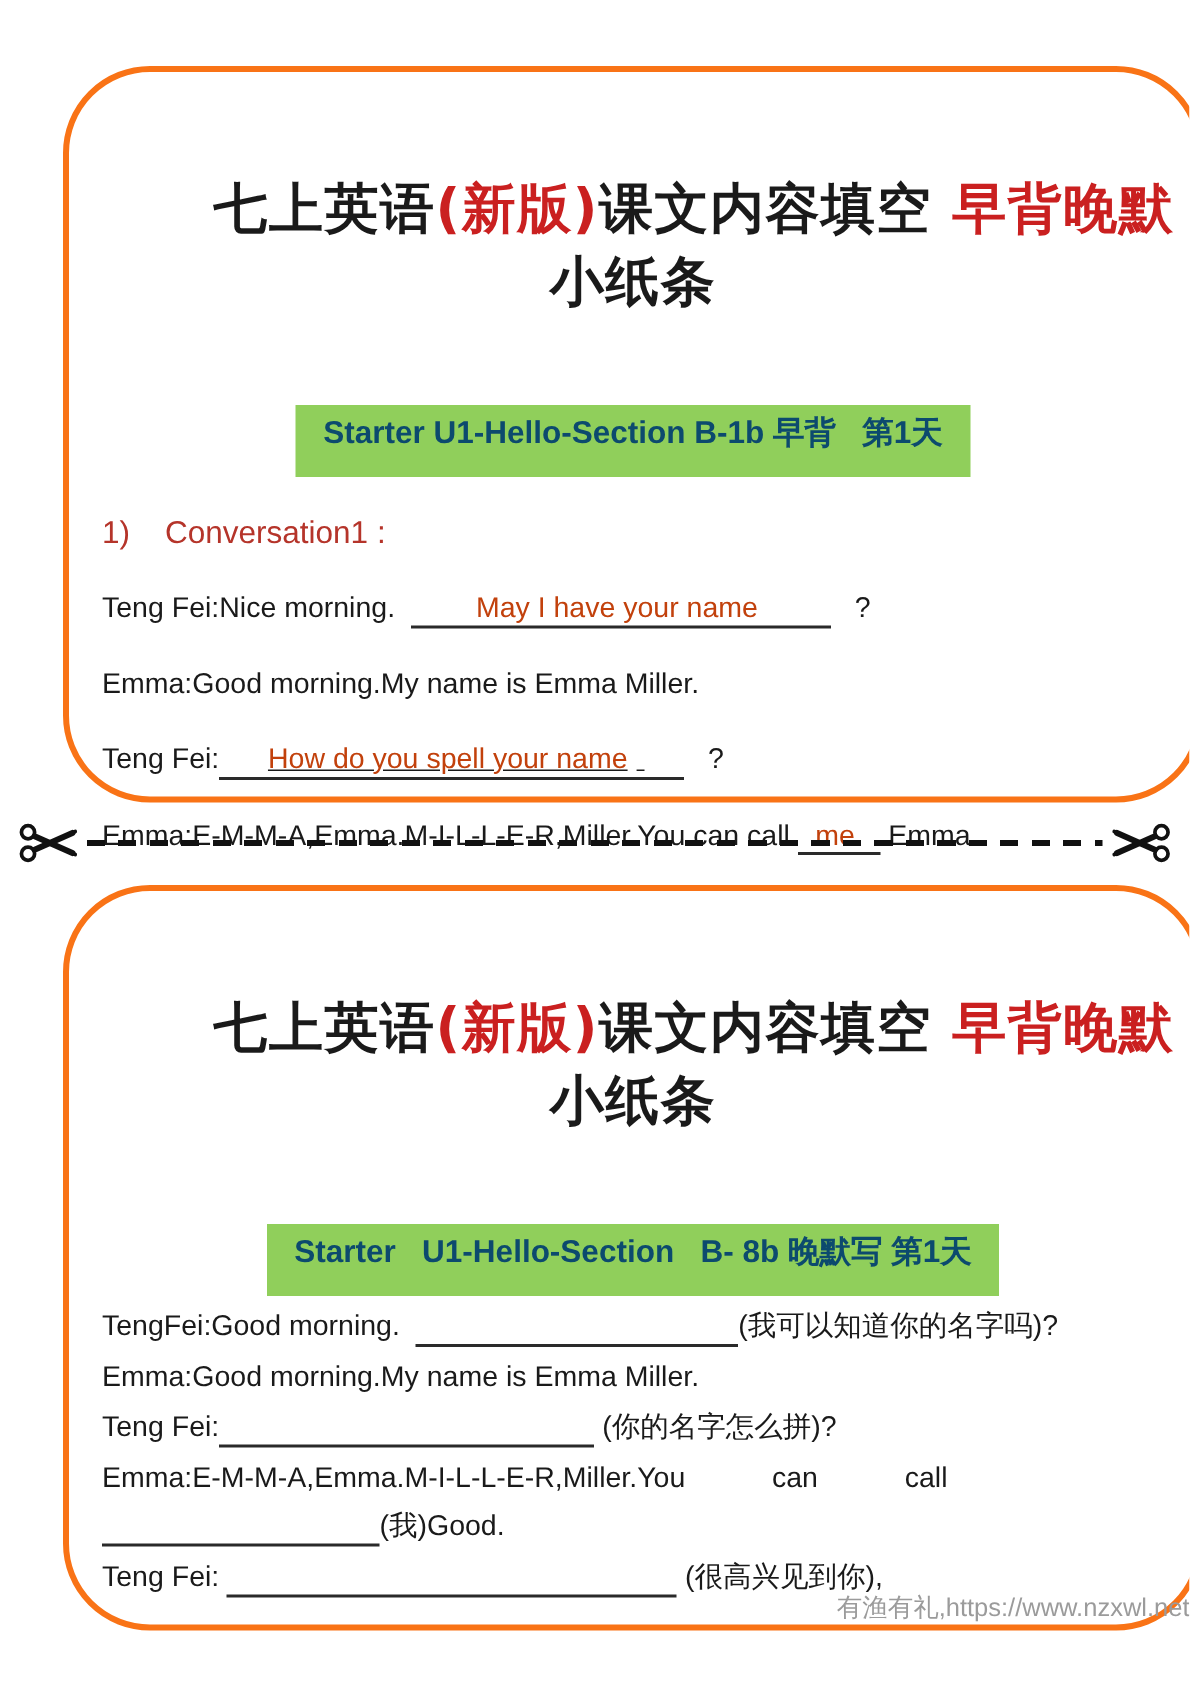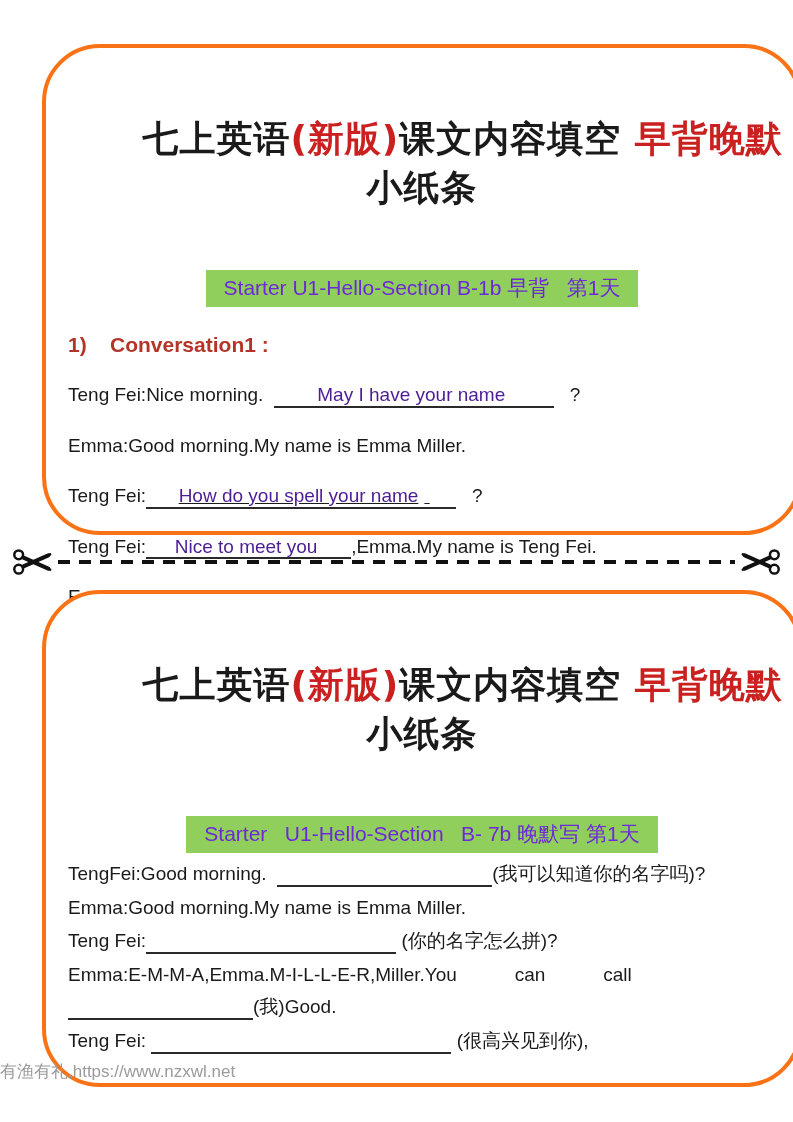--- a/index.html
+++ b/index.html
@@ -32,31 +32,31 @@
     letter-spacing: 1px;
     white-space: pre-wrap;
     font-family: "DejaVu Sans", "Liberation Sans", sans-serif;
   }
   .title .red { color: #ca2020; }
 
   .banner-row { text-align: center; margin-top: 16px; }
   .banner {
     display: inline-block;
     background: #90cf5b;
-    color: #6d28d9;
+    color: #0c4a6e;
     font-size: 21px;
-    font-weight: 400;
-    padding: 4px 18px 5px 18px;
+    font-weight: 700;
+    padding: 4px 18px 16px 18px;
     white-space: pre-wrap;
   }
 
   .heading {
     margin: 26px 22px 0 22px;
     color: #b5342a;
-    font-weight: 700;
+    font-weight: 400;
     font-size: 21px;
     white-space: pre-wrap;
   }
   .evening .heading { margin-top: 20px; }
 
   .lines { margin: 0 20px 0 22px; }
   .line {
     font-size: 19px;
     line-height: 1.2;
     margin-top: 27px;
@@ -65,21 +65,21 @@
   .evening .line { margin-top: 10px; }
 
   .blank {
     display: inline-block;
     border-bottom: 2px solid #2a2a2a;
     text-align: center;
     line-height: 1.1;
     vertical-align: baseline;
   }
   .blank::after { content: "\00a0"; }
-  .blank .ans { color: #4c1d95; padding: 0 6px; }
+  .blank .ans { color: #c2410c; padding: 0 6px; }
   .w280 { min-width: 280px; }
   .w310 { min-width: 310px; text-decoration: underline; }
   .w55  { min-width: 55px;  }
   .w205 { min-width: 205px; }
   .w215 { min-width: 215px; }
   .w250 { min-width: 250px; }
   .w185 { min-width: 185px; }
   .w300 { min-width: 300px; }
 
   .spread { word-spacing: 14px; }
@@ -100,21 +100,21 @@
     background: repeating-linear-gradient(90deg, #111 0 12px, transparent 12px 21px);
   }
   .scissors { width: 42px; height: 30px; flex: 0 0 auto; }
   .scissors.flip { transform: scaleX(-1); }
 
   .watermark {
     position: absolute;
     top: 1060px;
     left: 0;
     width: 100%;
-    text-align: left;
+    text-align: right;
     color: #9b9b9b;
     font-size: 17px;
     z-index: 3;
     white-space: pre-wrap;
   }
 </style>
 </head>
 <body>
 
 <div class="page">
@@ -124,20 +124,21 @@
       <span>七上英语</span><span class="red">(新版)</span><span>课文内容填空 </span><span class="red">早背晚默</span><span>小纸条</span>
     </div>
     <div class="banner-row">
       <span class="banner">Starter U1-Hello-Section B-1b 早背   第1天</span>
     </div>
     <div class="heading">1)    Conversation1 :</div>
     <div class="lines">
       <p class="line"><span>Teng Fei:Nice morning.  </span><span class="blank w280"><span class="ans">May I have your name</span></span><span>   ?</span></p>
       <p class="line"><span>Emma:Good morning.My name is Emma Miller.</span></p>
       <p class="line"><span>Teng Fei:</span><span class="blank w310"><span class="ans">How do you spell your name</span></span><span>   ?</span></p>
+      <p class="line"><span>Emma:E-M-M-A,Emma.M-I-L-L-E-R,Miller.You can call </span><span class="blank w55"><span class="ans">me</span></span><span> Emma.</span></p>
       <p class="line"><span>Teng Fei:</span><span class="blank w205"><span class="ans">Nice to meet you</span></span><span>,Emma.My name is Teng Fei.</span></p>
       <p class="line"><span>Emma:Nice to meet you too,Teng Fei.</span></p>
     </div>
   </div>
 
   <div class="divider">
     <svg class="scissors" viewBox="0 0 44 30">
       <g fill="none" stroke="#111" stroke-width="2.6" stroke-linecap="round">
         <circle cx="7" cy="7.5" r="4.6"></circle>
         <circle cx="7" cy="22.5" r="4.6"></circle>
@@ -158,21 +159,21 @@
         <path d="M12 19.5 L38 8" stroke-width="4.2"></path>
       </g>
     </svg>
   </div>
 
   <div class="card evening">
     <div class="title">
       <span>七上英语</span><span class="red">(新版)</span><span>课文内容填空 </span><span class="red">早背晚默</span><span>小纸条</span>
     </div>
     <div class="banner-row">
-      <span class="banner">Starter   U1-Hello-Section   B- 7b 晚默写 第1天</span>
+      <span class="banner">Starter   U1-Hello-Section   B- 8b 晚默写 第1天</span>
     </div>
     <div class="lines">
       <p class="line"><span>TengFei:Good morning.  </span><span class="blank w215"></span><span>(我可以知道你的名字吗)?</span></p>
       <p class="line"><span>Emma:Good morning.My name is Emma Miller.</span></p>
       <p class="line"><span>Teng Fei:</span><span class="blank w250"></span><span> (你的名字怎么拼)?</span></p>
       <p class="line spread"><span>Emma:E-M-M-A,Emma.M-I-L-L-E-R,Miller.You   can   call</span></p>
       <p class="line"><span class="blank w185"></span><span>(我)Good.</span></p>
       <p class="line"><span>Teng Fei: </span><span class="blank w300"></span><span> (很高兴见到你),</span></p>
 
     </div>

